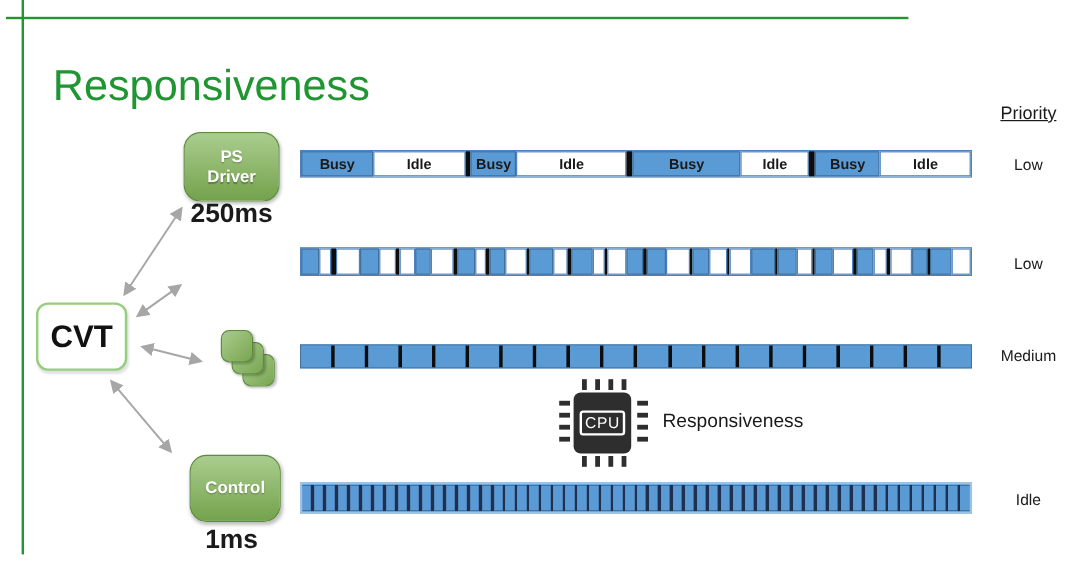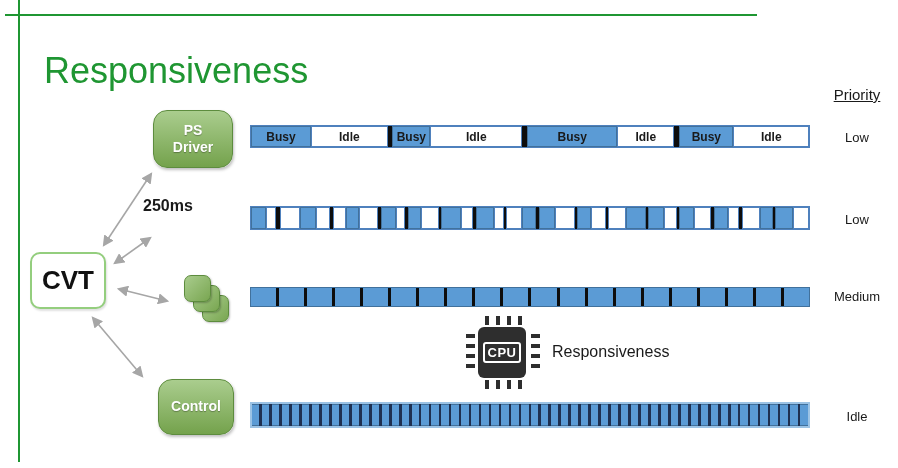--- a/index.html
+++ b/index.html
@@ -19,21 +19,21 @@
 
   
   .node { position:absolute; border-radius:14px; border:1.5px solid #5d8c3e;
           background:linear-gradient(#aacd8e, #74a24c);
           color:#fff; font-weight:bold; font-size:14px; line-height:1.25;
           display:flex; flex-direction:column; align-items:center; justify-content:center;
           text-shadow:0 1px 1px rgba(0,0,0,.3); box-shadow:1px 2px 3px rgba(0,0,0,.25); }
   .node-ps      { left:153px; top:110px; width:80px; height:58px; }
   .node-main    { left:156px; top:195px; width:77px; height:57px; }
   .node-control { left:158px; top:379px; width:76px; height:56px; }
-  .period { position:absolute; width:100px; font-size:16px; font-weight:bold;margin-top:32px; }
+  .period { position:absolute; width:100px; text-align:center; font-size:22px; font-weight:bold; }
   .period-ps      { left:143px; top:165px; }
   .period-main    { left:143px; top:252px; }
   .period-control { left:143px; top:437px; }
 
   
   .cvt { position:absolute; left:30px; top:252px; width:76px; height:57px; background:#fff;
          border:2.5px solid #94ce7e; border-radius:10px; display:flex; align-items:center;
          justify-content:center; font-size:26px; font-weight:bold; color:#111;
          box-shadow:1px 2px 2px rgba(0,0,0,.12); }
 
@@ -61,21 +61,21 @@
   .seg.tick { background:#0d0d0d; }
   .bar-control .seg.busy { border:none; border-top:1px solid #41719c; border-bottom:1px solid #41719c; }
   .bar-control .seg.tick { background:#1f3050; }
   .bar-worker .seg.busy  { border:none; }
 
   
   .cpu-wrap { position:absolute; left:462px; top:312px; width:82px; height:82px; }
   .chip { position:absolute; left:16px; top:15px; width:48px; height:51px; background:#2e2e2e;
           border-radius:6px; display:flex; align-items:center; justify-content:center; }
   .chip-label { border:2px solid #fff; border-radius:3px; padding:1px 3px; color:#fff;
-                font-weight:bold; font-size:13px; letter-spacing:.5px; }
+                font-weight:normal; font-size:13px; letter-spacing:.5px; }
   .pin { position:absolute; background:#2e2e2e; }
   .pin.v { width:4px; height:9px; }
   .pin.h { width:9px; height:4px; }
 
   .multithreading { position:absolute; left:552px; top:343px; font-size:16px; }
 </style>
 </head>
 <body>
 
 <div class="slide">

